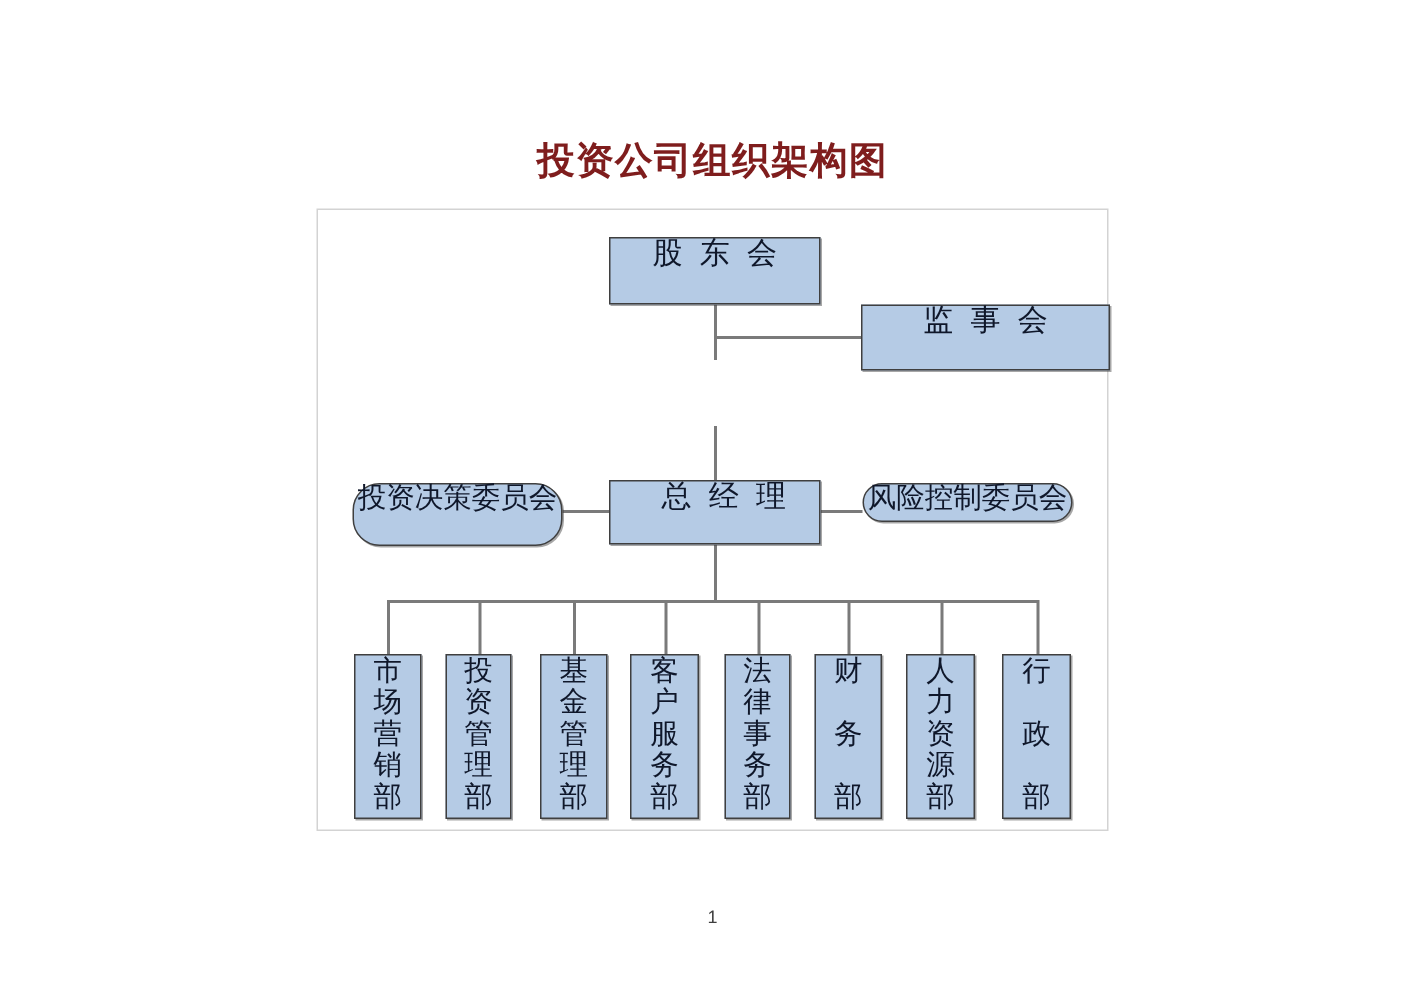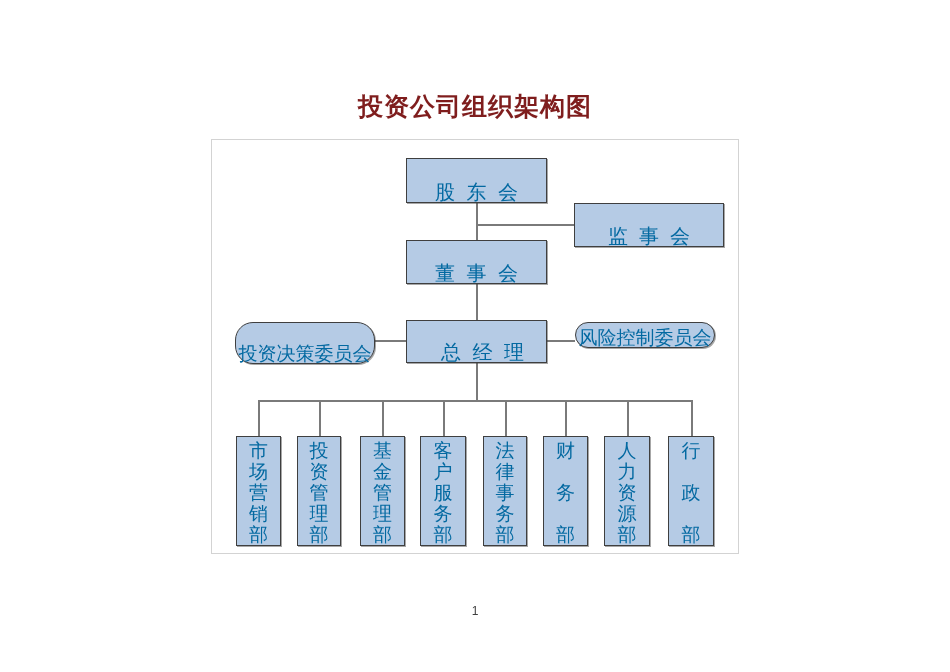--- a/index.html
+++ b/index.html
@@ -34,25 +34,25 @@
     background: #ffffff;
     box-sizing: border-box;
   }
   .node {
     position: absolute;
     box-sizing: border-box;
     background: #b5cbe5;
     border: 1.5px solid #3f3f3f;
     box-shadow: 1px 1px 0 rgba(60,60,60,0.45);
     display: flex;
-    align-items: flex-end;
+    align-items: flex-start;
     justify-content: center;
     font-size: 20px;
     line-height: 1;
-    color: #0369a1;
+    color: #0f172a;
   }
   .node .label { white-space: pre; display: block; text-align: center; }
   .node.spread .label { letter-spacing: 3px; margin-right: -3px; }
   .node.committee { font-size: 19px; border-radius: 18px; }
   .node.dept { font-size: 19px; }
   .node.dept .label {
     white-space: pre-line;
     line-height: 21px;
     width: 100%;
   }
@@ -89,25 +89,22 @@
     <div class="vline" style="left:170px; top:260px; height:36px;"></div>
     <div class="vline" style="left:231px; top:260px; height:36px;"></div>
     <div class="vline" style="left:293px; top:260px; height:36px;"></div>
     <div class="vline" style="left:353px; top:260px; height:36px;"></div>
     <div class="vline" style="left:415px; top:260px; height:36px;"></div>
     <div class="vline" style="left:479px; top:260px; height:36px;"></div>
 
     <div class="node spread" style="left:194px; top:18px;  width:141px; height:45px;">
       <span class="label">股 东 会</span>
     </div>
-    <div class="node spread" style="left:362px; top:63px;  width:150px; height:44px;font-family:Liberation Serif, serif;">
+    <div class="node spread" style="left:362px; top:63px;  width:166px; height:44px;">
       <span class="label">监 事 会</span>
-    </div>
-    <div class="node spread" style="left:194px; top:100px; width:141px; height:44px;">
-      <span class="label">董 事 会</span>
     </div>
     <div class="node committee" style="left:23px;  top:182px; width:140px; height:42px;">
       <span class="label">投资决策委员会</span>
     </div>
     <div class="node spread" style="left:194px; top:180px; width:141px; height:43px;padding-left:12px;">
       <span class="label">总 经 理</span>
     </div>
     <div class="node committee" style="left:363px; top:182px; width:140px; height:26px;">
       <span class="label">风险控制委员会</span>
     </div>

